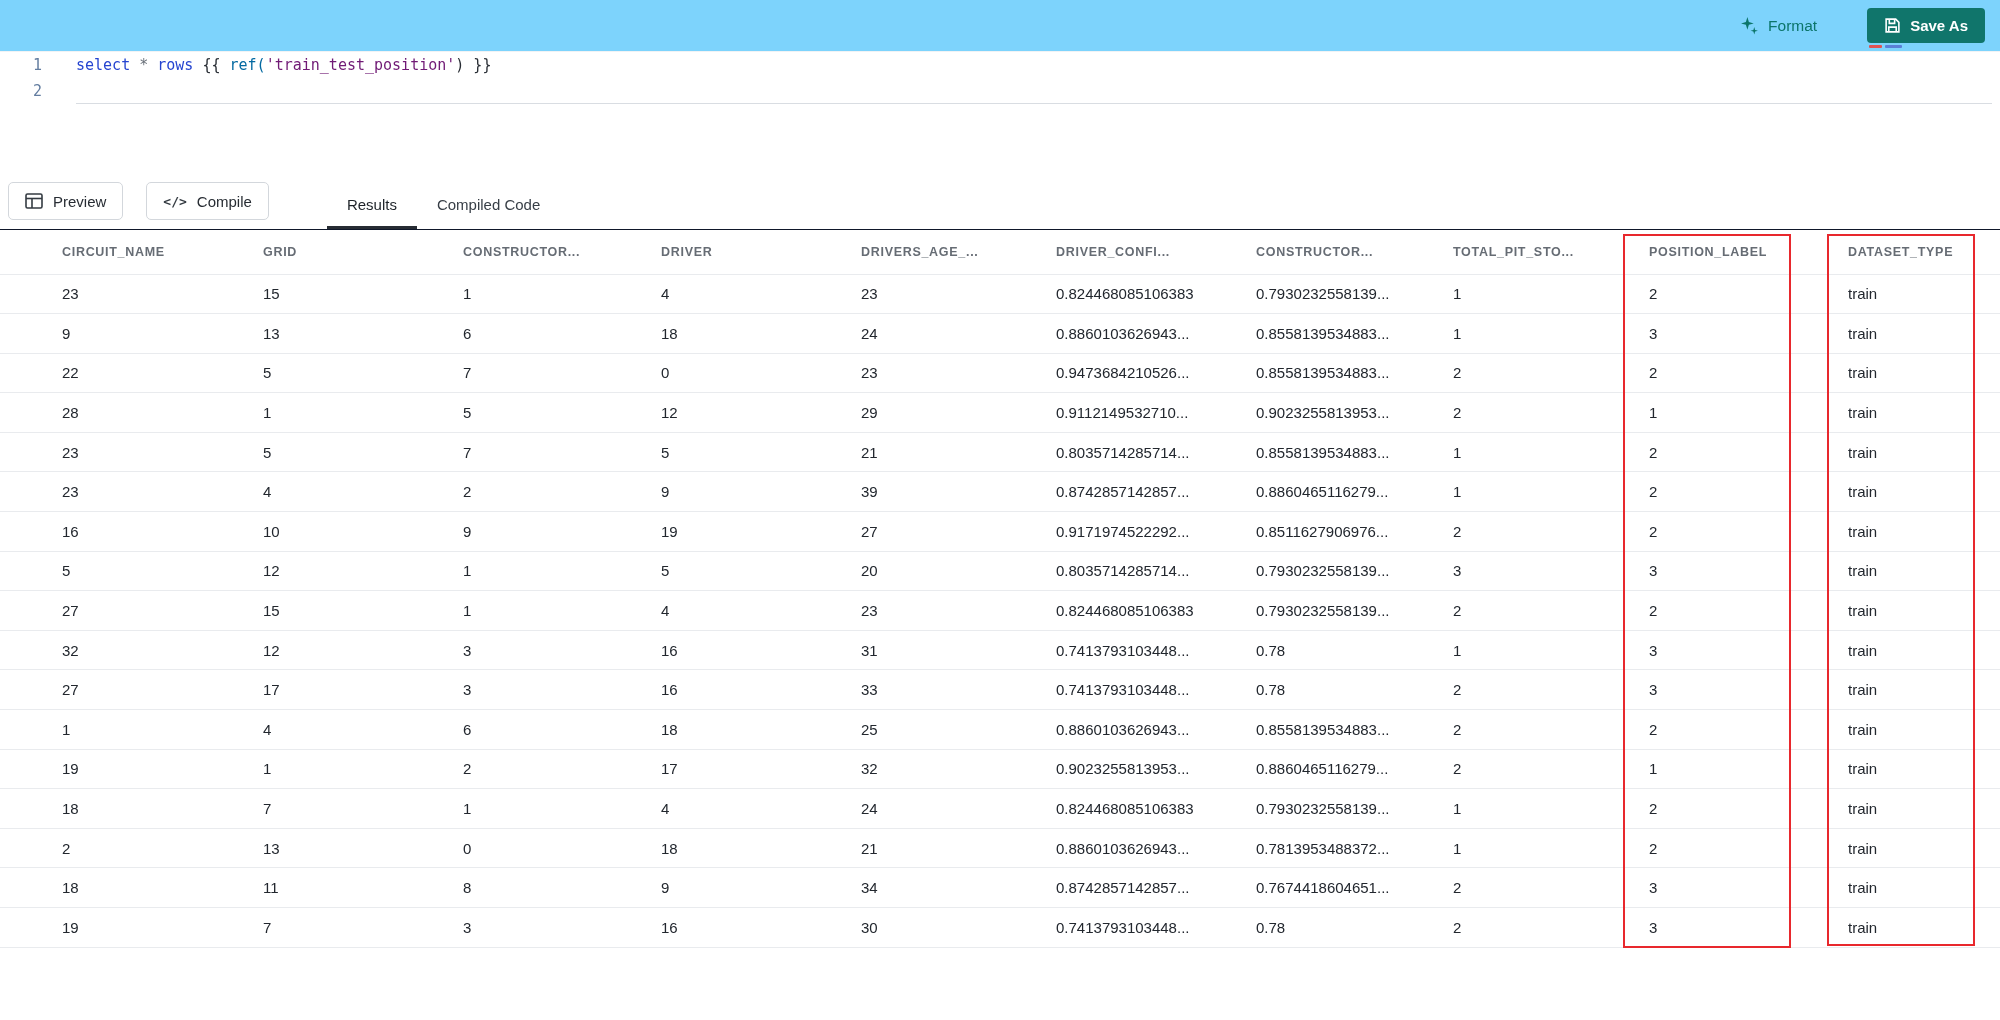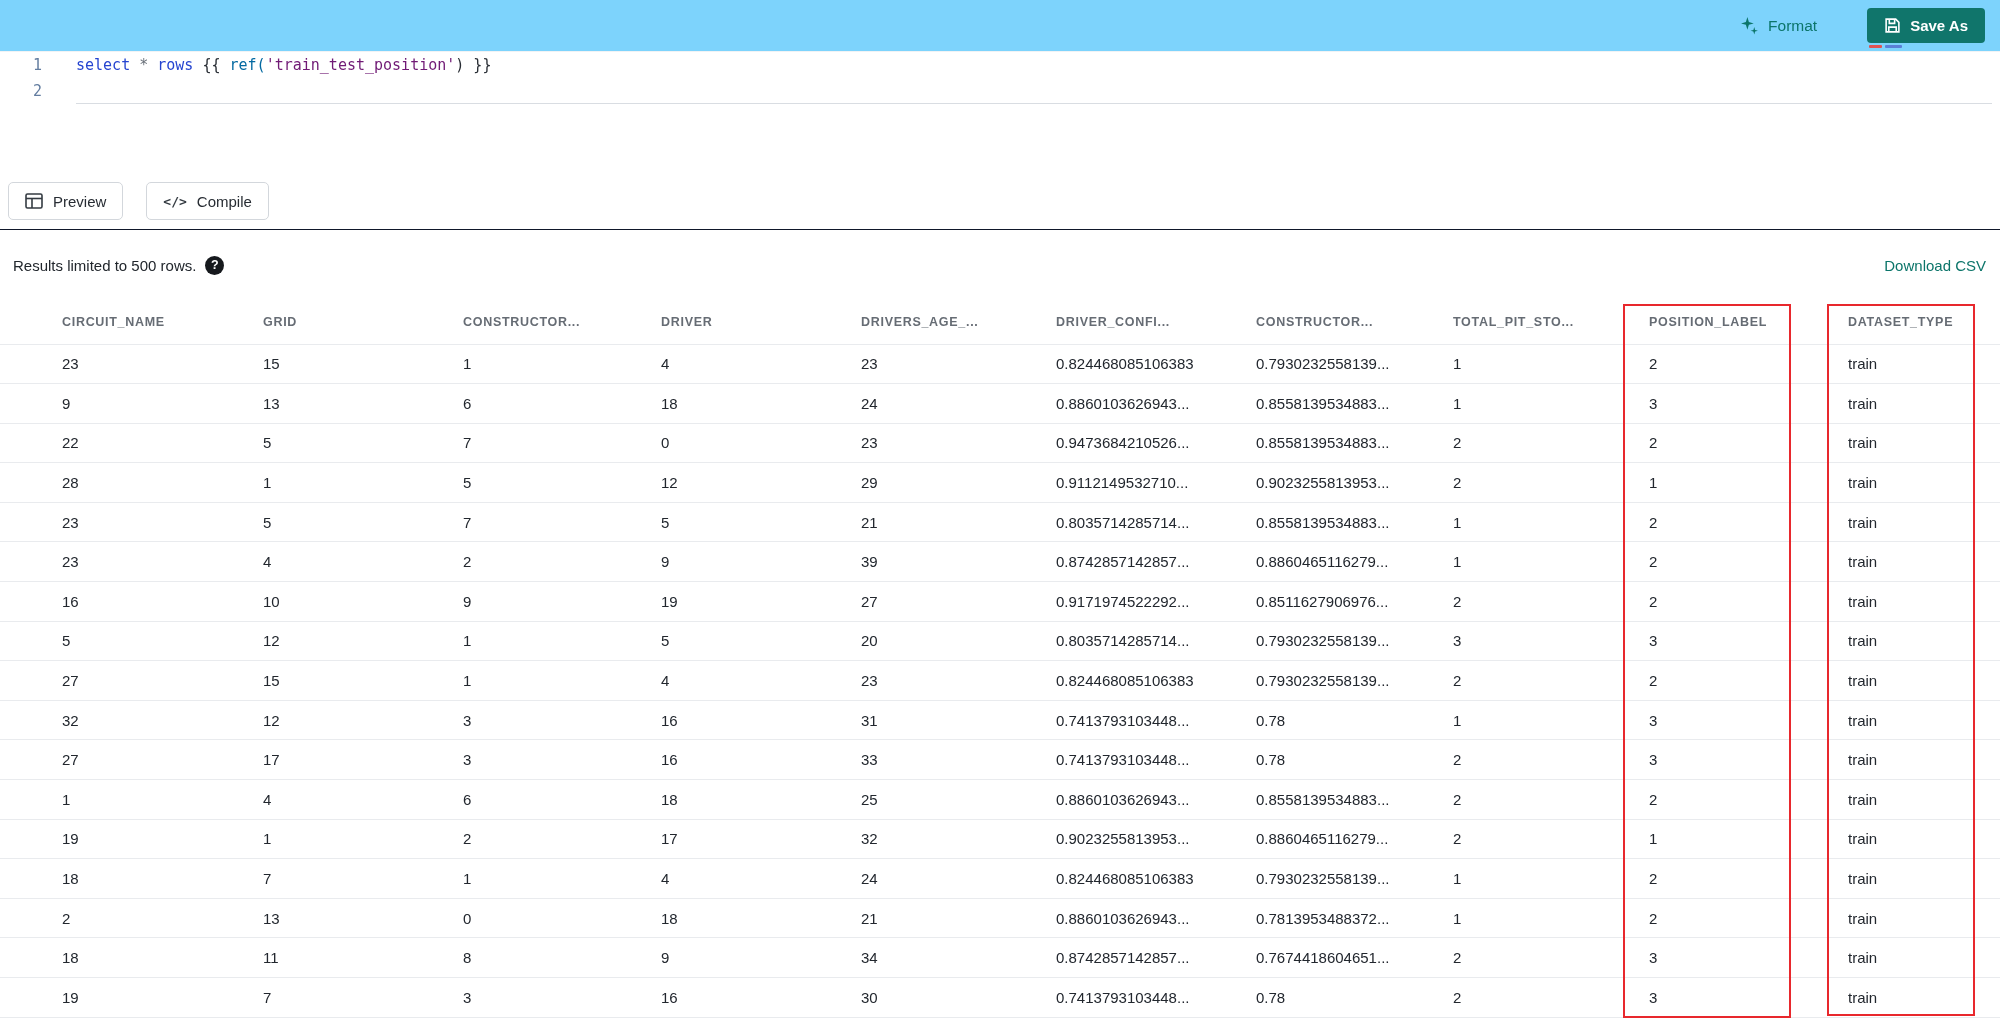--- a/index.html
+++ b/index.html
@@ -119,27 +119,26 @@
           <line x1="1" y1="5.5" x2="17" y2="5.5" stroke="#343b42" stroke-width="1.6"></line>
           <line x1="7" y1="5.5" x2="7" y2="15" stroke="#343b42" stroke-width="1.6"></line>
         </svg>
       </span>
       <span>Preview</span>
     </button>
     <button class="btn">
       <span class="code-glyph">&lt;/&gt;</span>
       <span>Compile</span>
     </button>
+    <nav class="tabs">
+      <div class="tab active">Results</div>
+      <div class="tab">Compiled Code</div>
+    </nav>
   </div>
 
-  <div class="results-bar">
-    <span class="results-text">Results limited to 500 rows.</span>
-    <span class="help">?</span>
-    <a class="download">Download CSV</a>
-  </div>
 
   <div class="table-wrap">
     <table id="results-table">
         <colgroup>
           <col style="width: 263px;">
           <col style="width: 200px;">
           <col style="width: 198px;">
           <col style="width: 200px;">
           <col style="width: 195px;">
           <col style="width: 200px;">

